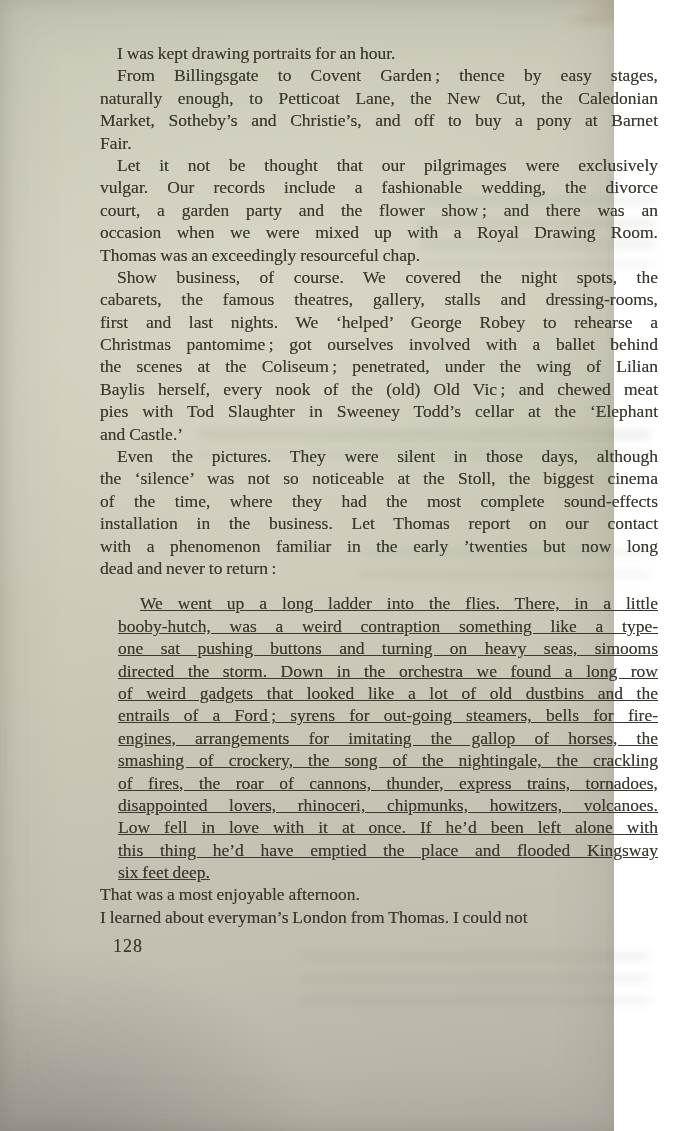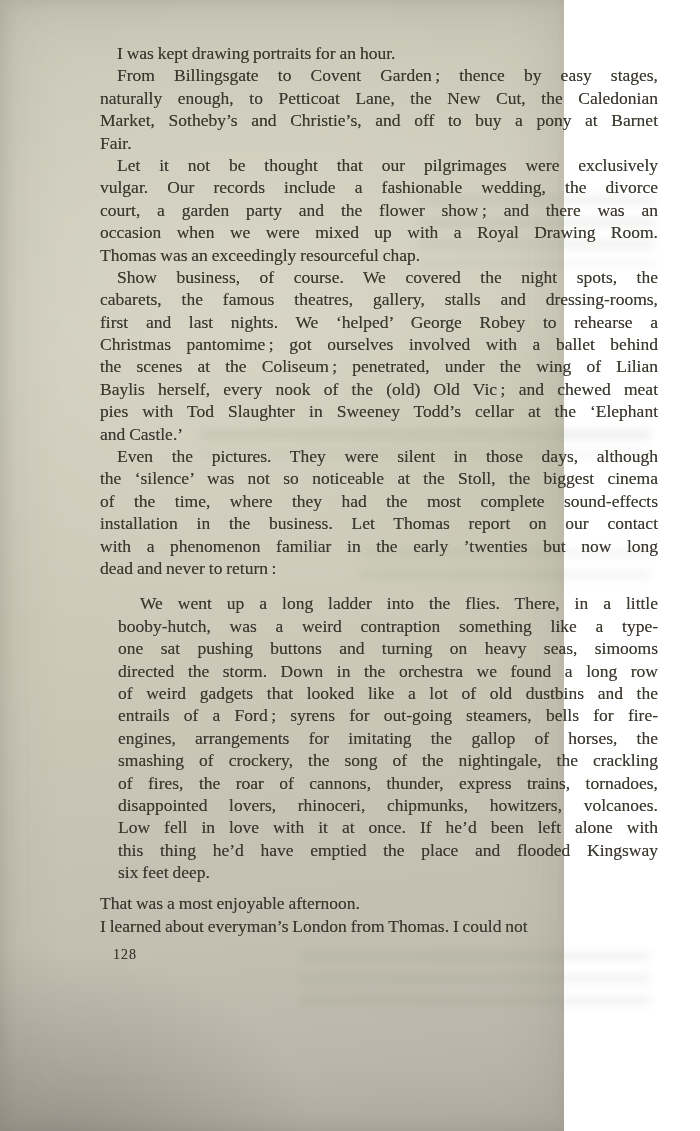--- a/index.html
+++ b/index.html
@@ -1,21 +1,21 @@
 <!DOCTYPE html>
 <html><head>
 <meta charset="utf-8">
 <style>
   html,body{margin:0;padding:0;}
   body{
     width:700px;height:1131px;overflow:hidden;
     font-family:"Liberation Serif","DejaVu Serif",serif;
   }
   .page{
-    position:relative;width:564px;height:1131px;
+    position:relative;width:614px;height:1131px;
     background:
       radial-gradient(90px 22px at 640px 8px, rgba(146,110,80,.28), rgba(146,110,80,0) 70%),
       radial-gradient(60px 14px at 600px 20px, rgba(150,120,90,.18), rgba(150,120,90,0) 70%),
       radial-gradient(420px 320px at 8% 102%, rgba(108,100,96,.38), rgba(108,100,96,0) 65%),
       radial-gradient(500px 260px at 105% 40%, rgba(175,180,150,.25), rgba(175,180,150,0) 70%),
       radial-gradient(700px 500px at 45% 25%, rgba(224,222,206,.55), rgba(224,222,206,0) 75%),
       linear-gradient(173deg,#c7c5b4 0%,#cecbbb 30%,#ccc9b8 55%,#c2bfb1 82%,#b3aea3 100%);
     box-shadow:inset 0 0 60px rgba(90,88,76,.18), inset 4px 0 14px rgba(90,88,76,.12);
   }
   
@@ -29,22 +29,22 @@
     position:absolute;left:100px;top:42px;width:558px;
     color:#3b382f;font-size:17.5px;line-height:22.4px;
     word-spacing:-0.5px;
     text-shadow:0 0 .5px rgba(46,42,34,.55);
   }
   .line{height:22.4px;line-height:22.4px;overflow:hidden;text-align:left;}
   .j{text-align:justify;}
   .j::after{content:"";display:inline-block;width:100%;height:0;}
   .indent{text-indent:17px;}
   .qindent{text-indent:22px;}
-  .quote{margin-top:13px;margin-bottom:9px;padding-left:18px;}
-  .folio{margin-top:7px;padding-left:13px;font-size:14px;letter-spacing:1px;}
+  .quote{margin-top:13px;padding-left:18px;text-decoration:underline;}
+  .folio{margin-top:7px;padding-left:13px;font-size:18px;letter-spacing:1px;}
 </style>
 </head>
 <body>
 
 <div class="page">
   <div class="smudge s1"></div>
   <div class="smudge s2"></div>
   <div class="smudge s3"></div>
   <div class="smudge s4"></div>
 

